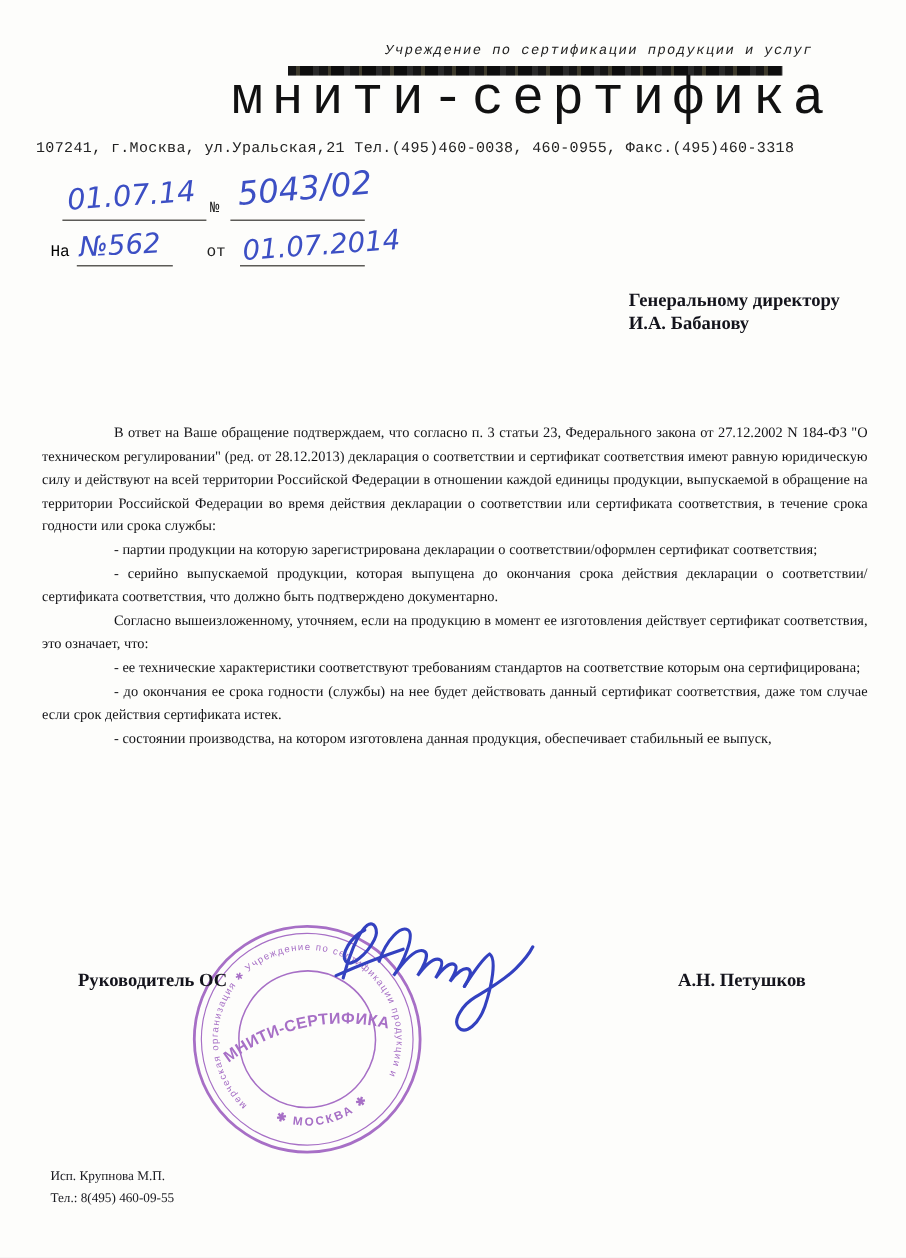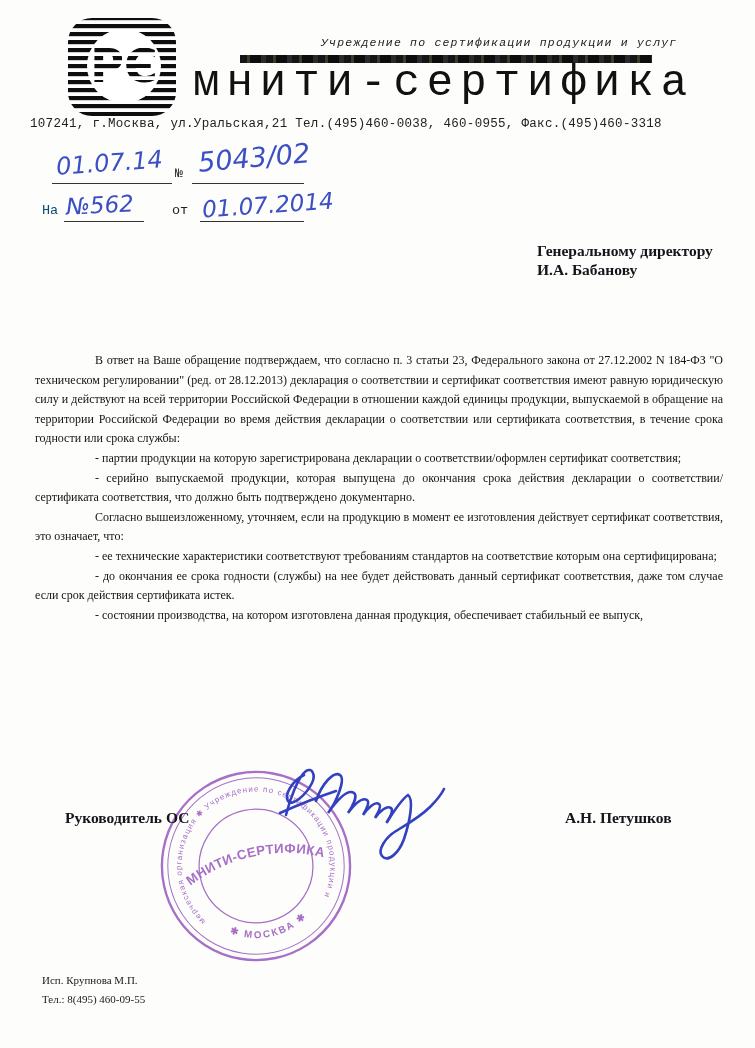--- a/index.html
+++ b/index.html
@@ -18,29 +18,29 @@
             font-size:12.5px;letter-spacing:0.3px;color:#222;white-space:nowrap;}
 
   
   .hand{font-family:"DejaVu Sans",sans-serif;font-style:italic;color:#3c4fc4;white-space:nowrap;}
   .hw-date1{position:absolute;left:56px;top:149px;font-size:24px;transform:rotate(-4deg);}
   .hw-num1{position:absolute;left:198px;top:142px;font-size:27px;transform:rotate(-5deg);}
   .no-sign{position:absolute;left:175px;top:166px;font-family:"Liberation Mono",monospace;font-size:13px;color:#222;}
   .uline{position:absolute;height:0;border-bottom:1.6px solid #35332f;}
   .ul1{left:52px;top:183px;width:120px;}
   .ul2{left:192px;top:183px;width:112px;}
-  .na-label{position:absolute;left:42px;top:203px;font-family:"Liberation Mono",monospace;font-size:13.5px;color:#0c4a6e;}
+  .na-label{position:absolute;left:42px;top:203px;font-family:"Liberation Mono",monospace;font-size:13.5px;color:#000000;}
   .hw-num2{position:absolute;left:66px;top:192px;font-size:23px;transform:rotate(-3deg);}
   .ot-label{position:absolute;left:172px;top:203px;font-family:"Liberation Mono",monospace;font-size:13.5px;color:#222;}
   .hw-date2{position:absolute;left:202px;top:192px;font-size:23px;transform:rotate(-4deg);}
   .ul3{left:64px;top:221px;width:80px;}
   .ul4{left:200px;top:221px;width:104px;}
 
   
-  .addressee{position:absolute;left:537px;top:241px;font-weight:bold;font-size:15.5px;line-height:19px;color:#14141c;}
+  .addressee{position:absolute;left:524px;top:241px;font-weight:bold;font-size:15.5px;line-height:19px;color:#14141c;}
 
   
   .body-text{position:absolute;left:35px;top:351px;width:688px;font-size:12px;line-height:19.6px;
              color:#131317;text-align:justify;}
   .body-text p{margin:0;text-indent:60px;}
 
   
   .sig-role{position:absolute;left:65px;top:809px;font-weight:bold;font-size:15.5px;color:#14141c;}
   .sig-name{position:absolute;left:565px;top:809px;font-weight:bold;font-size:15.5px;color:#14141c;}
   .scrawl{position:absolute;left:278px;top:755px;width:168px;height:118px;}
@@ -54,33 +54,20 @@
   .stamp .center-txt{font-family:"Liberation Sans",sans-serif;font-size:13.5px;font-weight:bold;letter-spacing:0.4px;}
 
   
   .footer{position:absolute;left:42px;top:971px;font-size:11px;line-height:19px;color:#1a1a20;}
 </style>
 </head>
 <body>
 
 <div class="page">
 
-  <div class="logo">
-    <svg width="112" height="104" viewBox="0 0 112 104">
-      <defs>
-        <pattern id="stripes" width="8" height="8" patternUnits="userSpaceOnUse">
-          <rect width="8" height="8" fill="#ffffff"></rect>
-          <rect y="0" width="8" height="4.2" fill="#0e0e0e"></rect>
-        </pattern>
-      </defs>
-      <rect x="2" y="2" width="108" height="98" rx="24" fill="url(#stripes)"></rect>
-      <circle cx="58" cy="50" r="37" fill="#ffffff"></circle>
-      <text x="58" y="66" text-anchor="middle" font-family="DejaVu Sans, sans-serif" font-weight="bold" font-size="46" fill="url(#stripes)">РЄ</text>
-    </svg>
-  </div>
 
   <div class="tagline">Учреждение по сертификации продукции и услуг</div>
   <div class="rule-bar"></div>
   <div class="org-name">мнити-сертифика</div>
   <div class="address-line">107241, г.Москва, ул.Уральская,21   Тел.(495)460-0038, 460-0955, Факс.(495)460-3318</div>
 
   <div class="hand hw-date1">01.07.14</div>
   <div class="no-sign">№</div>
   <div class="hand hw-num1">5043/02</div>
   <div class="uline ul1"></div>

